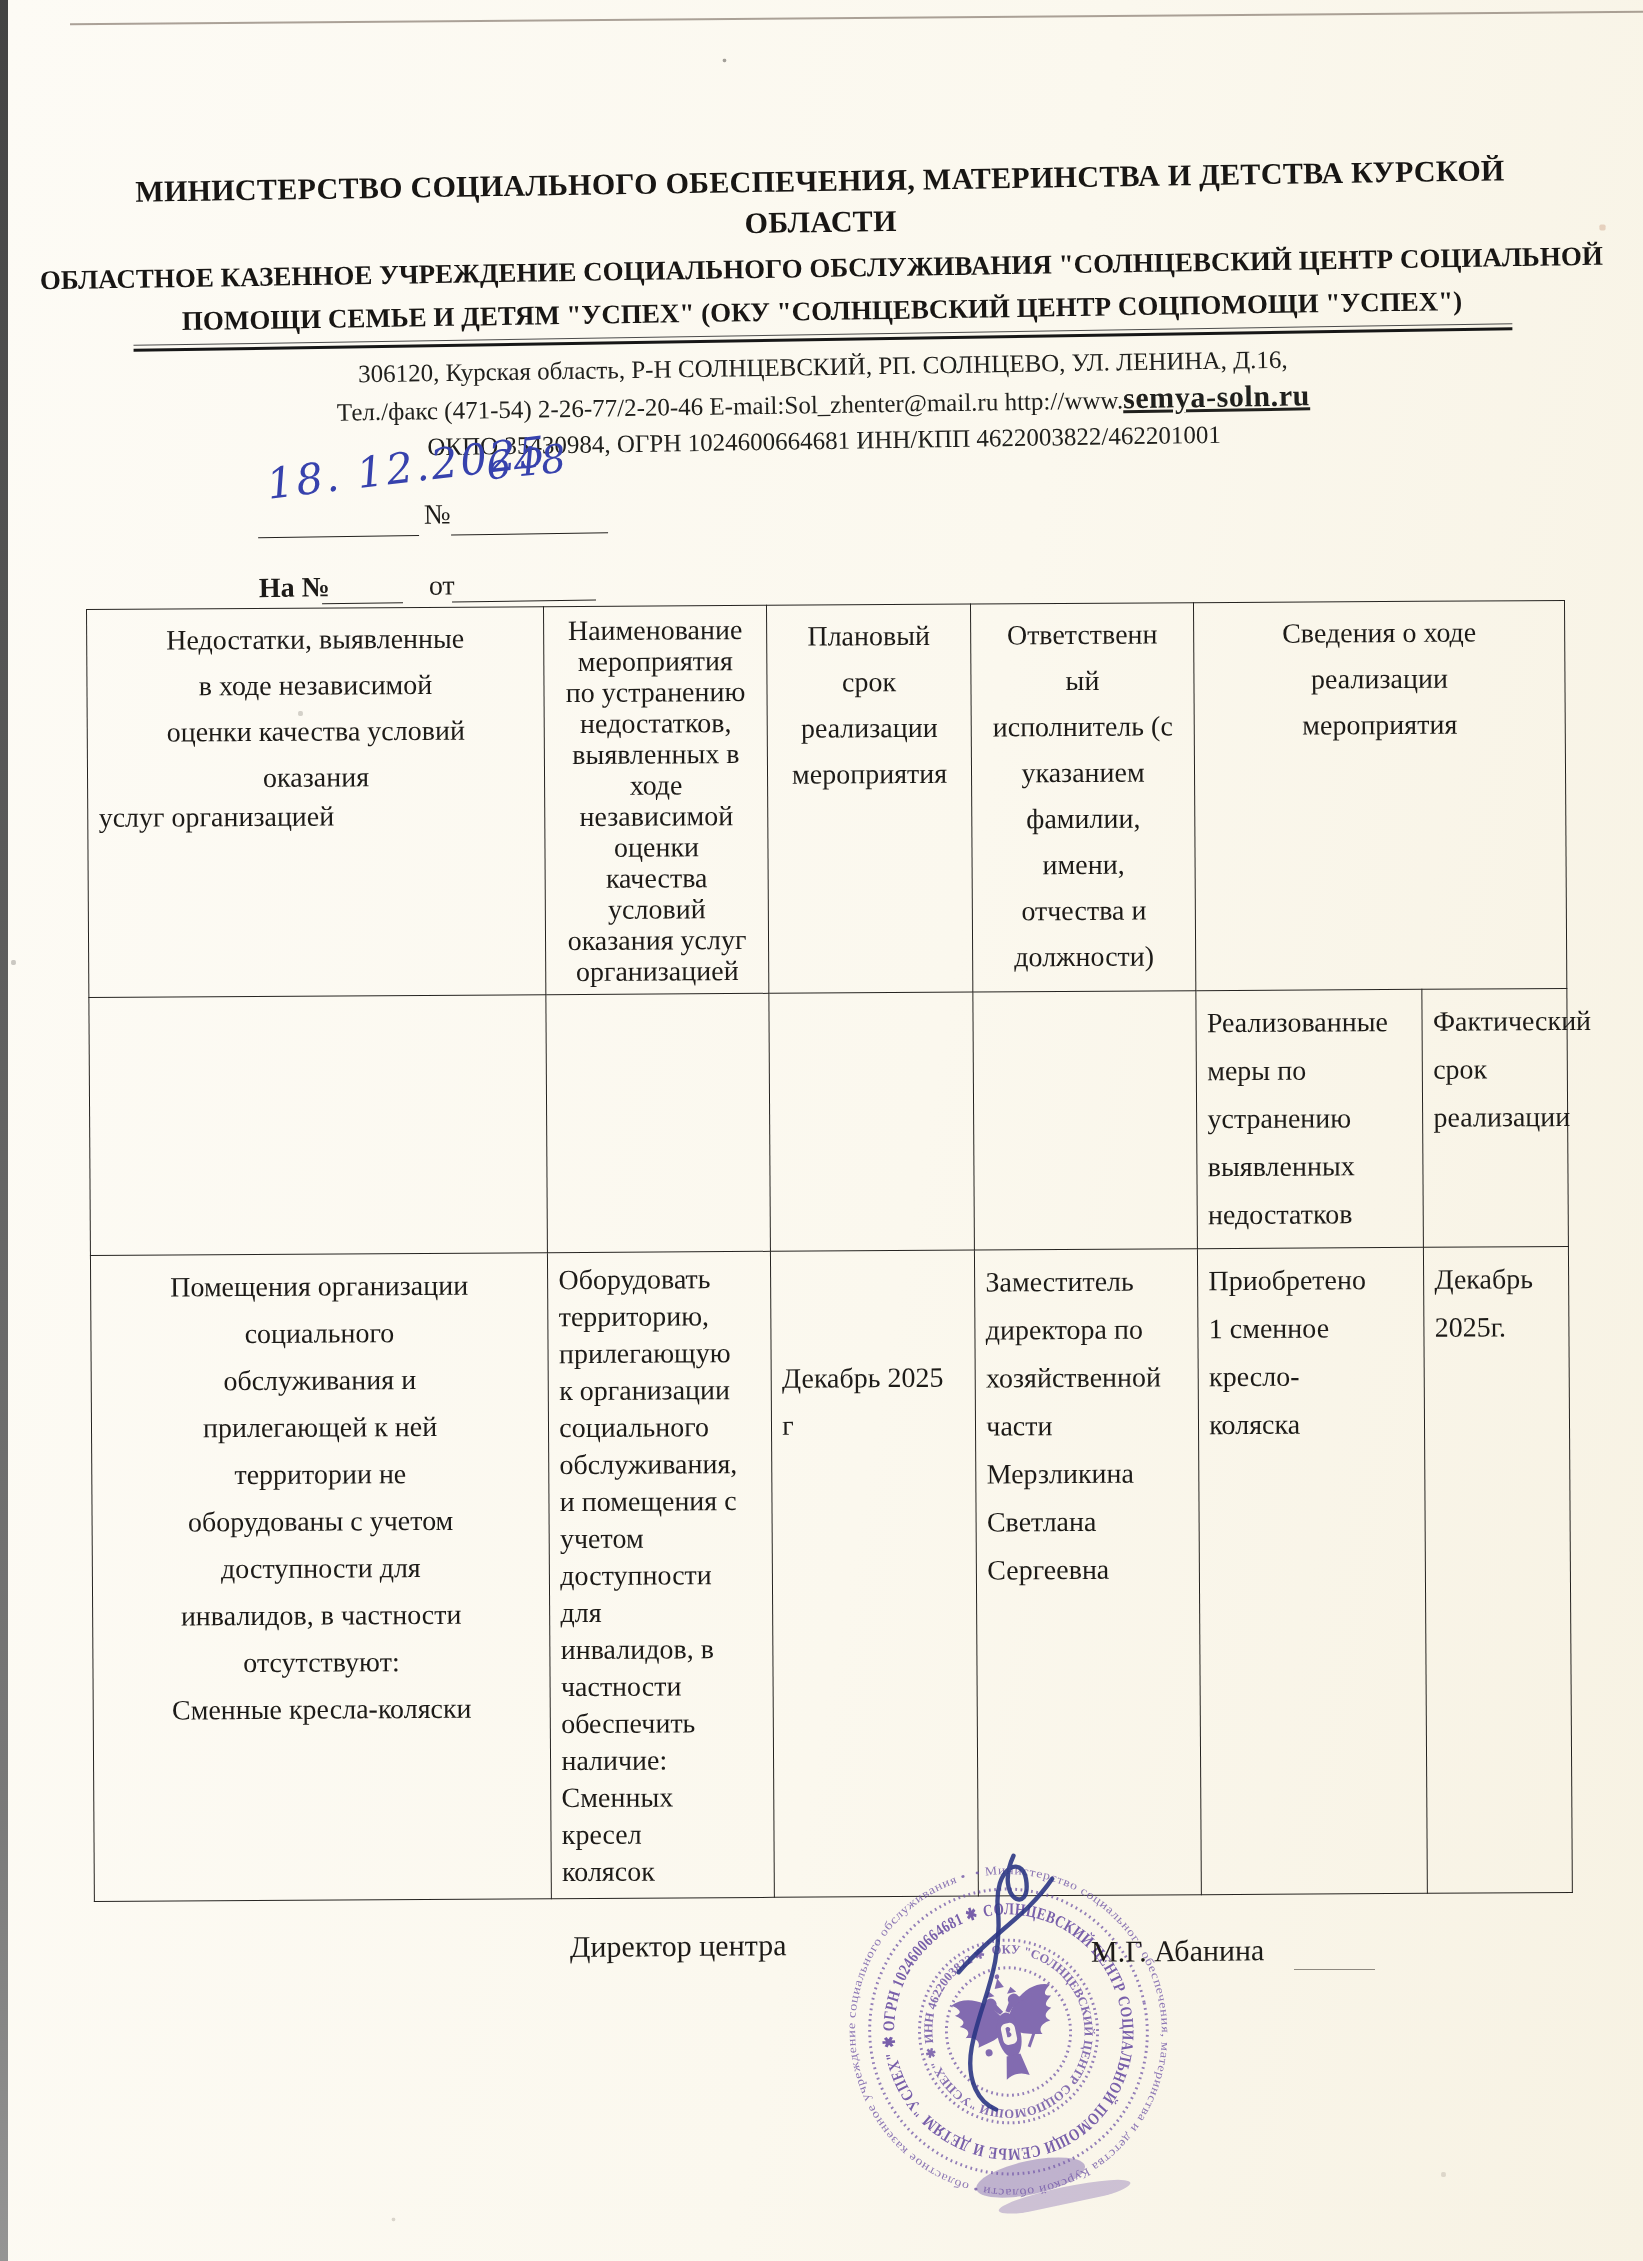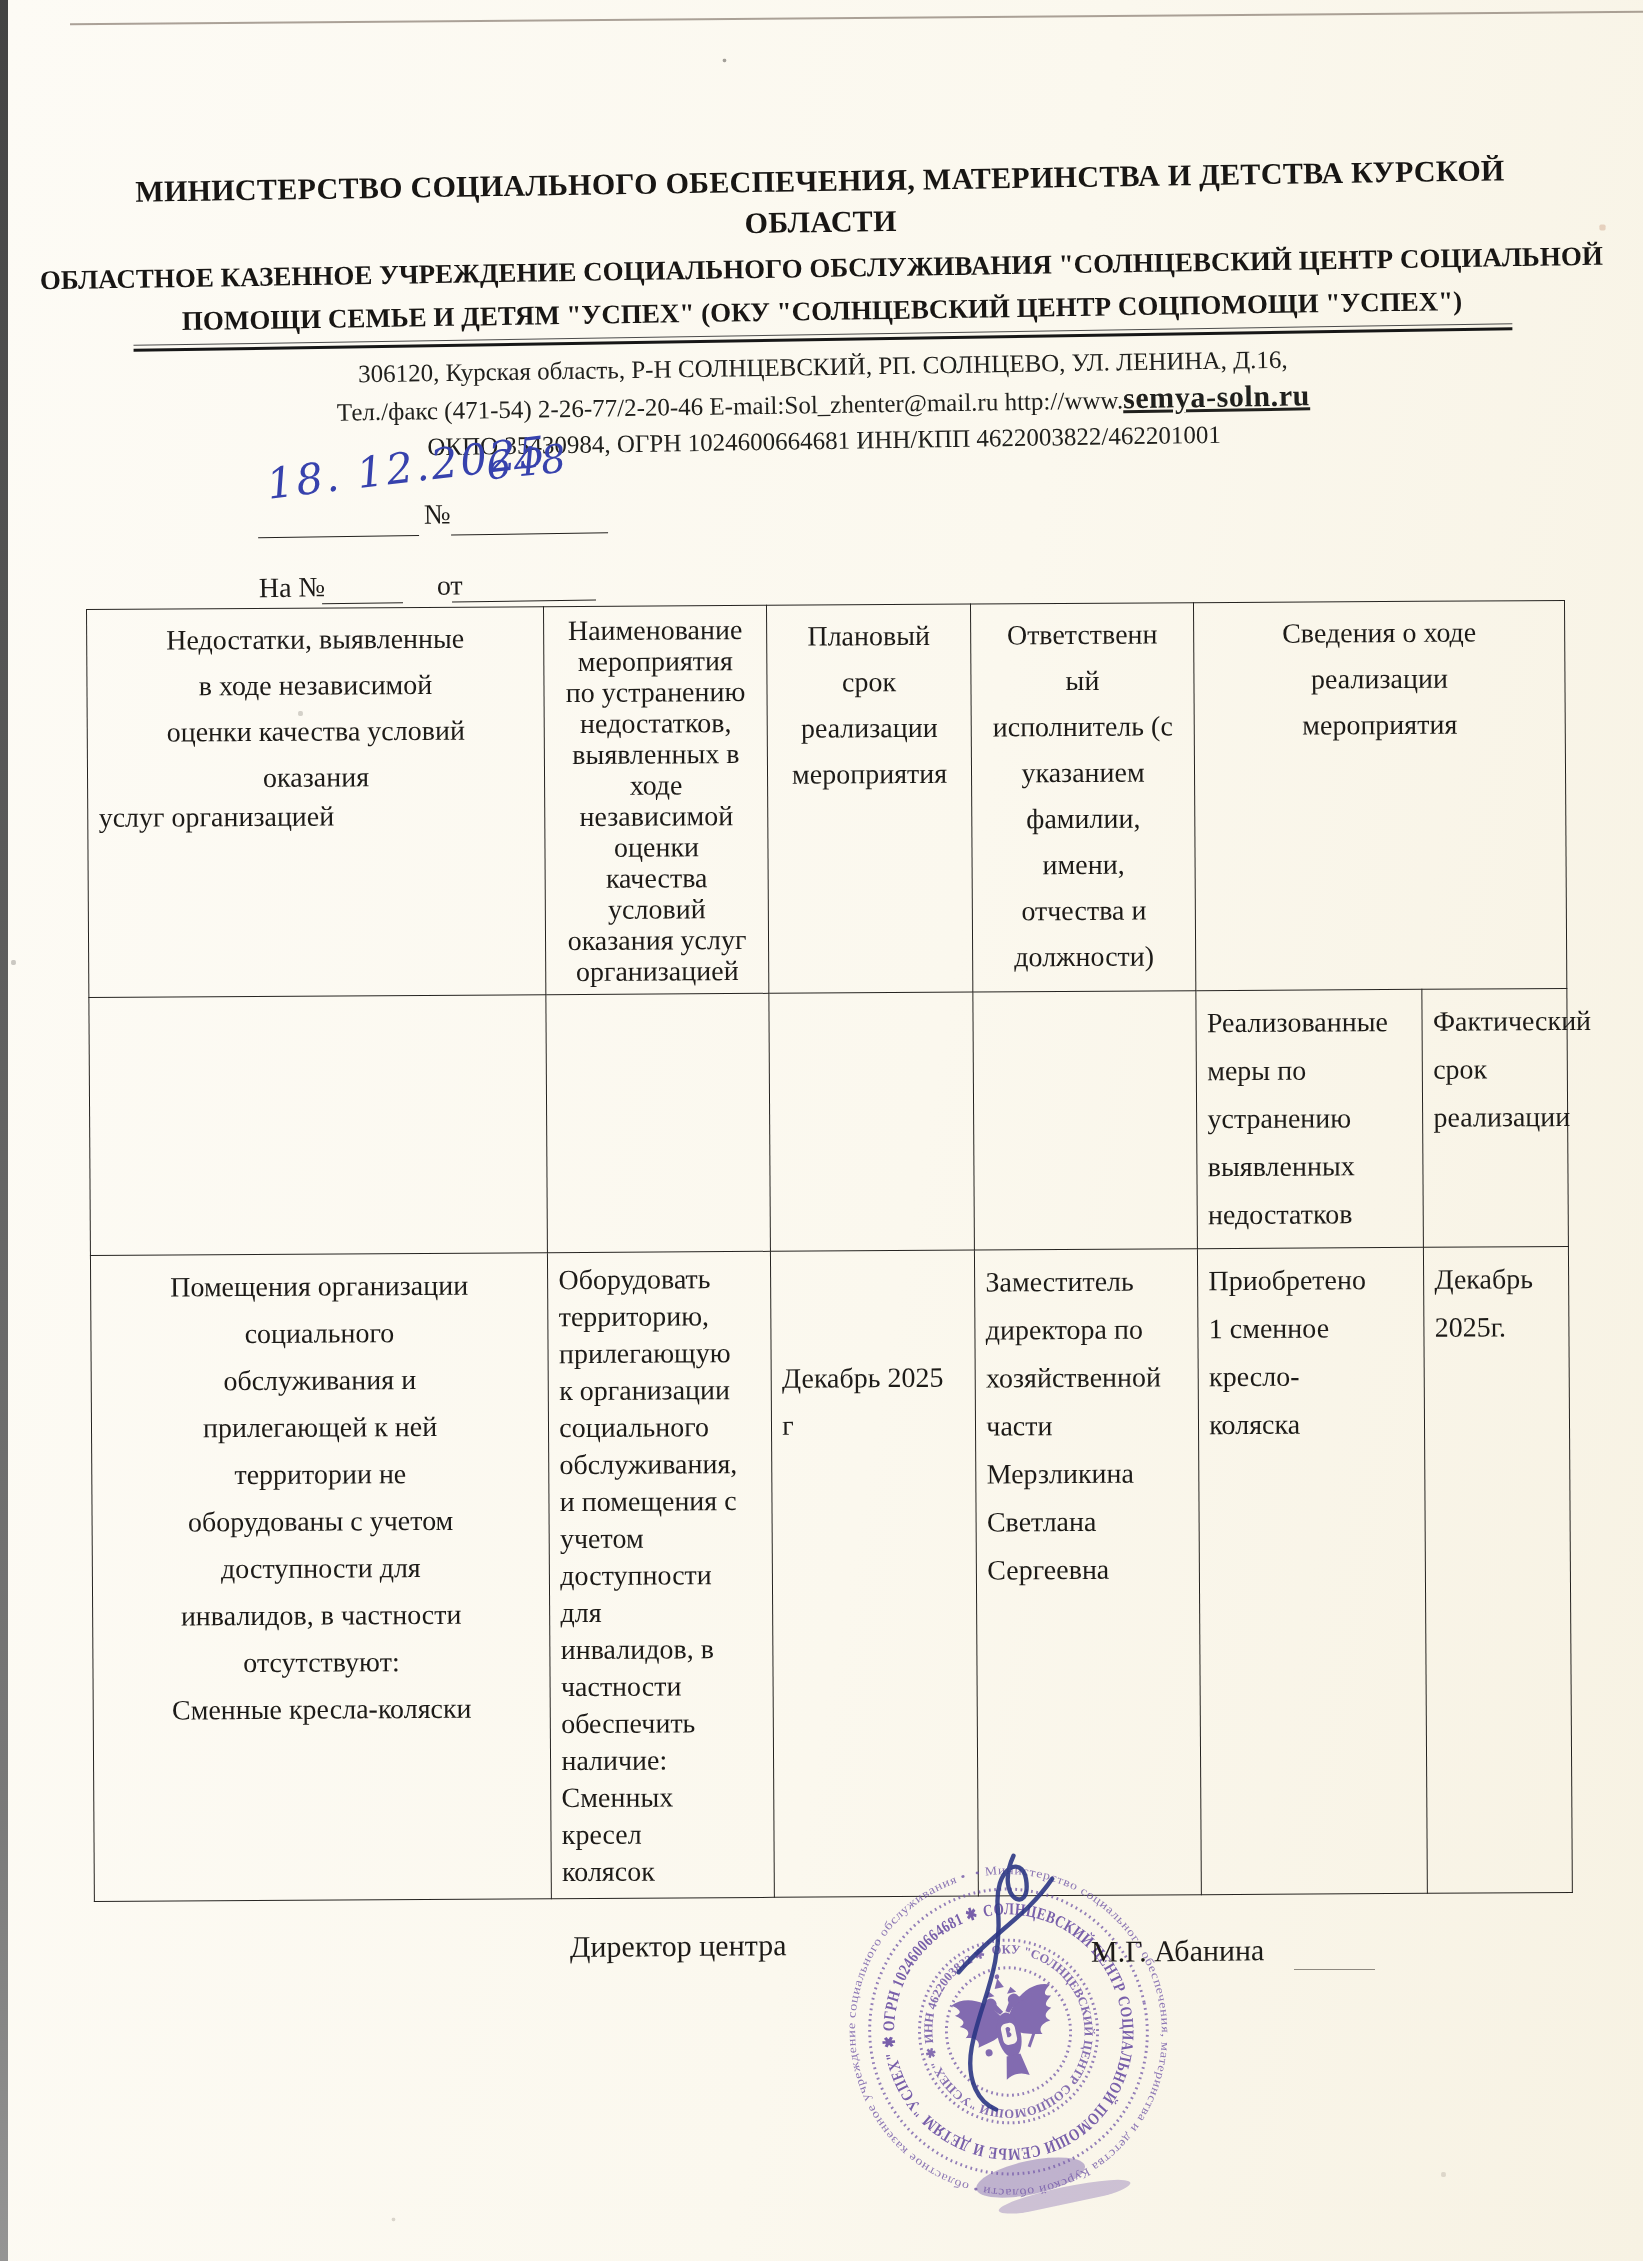--- a/index.html
+++ b/index.html
@@ -34,22 +34,22 @@
     transform:rotate(-0.8deg);font-size:28px;}
   .hand{color:#3742ad;font-style:italic;font-family:"DejaVu Serif",serif;letter-spacing:2.6px;}
   .hand-date{position:absolute;left:9px;top:-2.6px;font-size:42px;transform:rotate(-6deg);}
   .hand-num{position:absolute;left:229px;top:-5.2px;font-size:39px;transform:rotate(-5deg);}
   .u-line{position:absolute;height:0;border-top:1.9px solid #23211e;}
   .ul-date{left:0;top:89px;width:161px;}
   .ul-num{left:193px;top:89px;width:157px;}
   .ul-replyno{left:63px;top:156px;width:81px;}
   .ul-replyfrom{left:193px;top:156px;width:144px;}
   .no-sign{position:absolute;left:166px;top:53px;}
-  .reply-label{position:absolute;left:0;top:124px;}
-  .reply-from{position:absolute;left:178px;top:124px;}
+  .reply-label{position:absolute;left:0;top:124px;font-weight:bold;}
+  .reply-from{position:absolute;left:170px;top:124px;}
   
   table.plan{position:absolute;left:86px;top:609px;width:1477px;border-collapse:collapse;
     table-layout:fixed;transform:rotate(-0.35deg);transform-origin:left top;}
   table.plan td,table.plan th{border:1.9px solid #262421;vertical-align:top;
     padding:7.7px 10.3px;font-weight:normal;font-size:28px;}
   .pre{white-space:pre-line;}
   .hc{text-align:center;line-height:46px;}
   .h-col2{line-height:31px;font-size:26px;}
   .sub{text-align:left;line-height:48px;}
   .b-col1{text-align:center;line-height:47px;}

